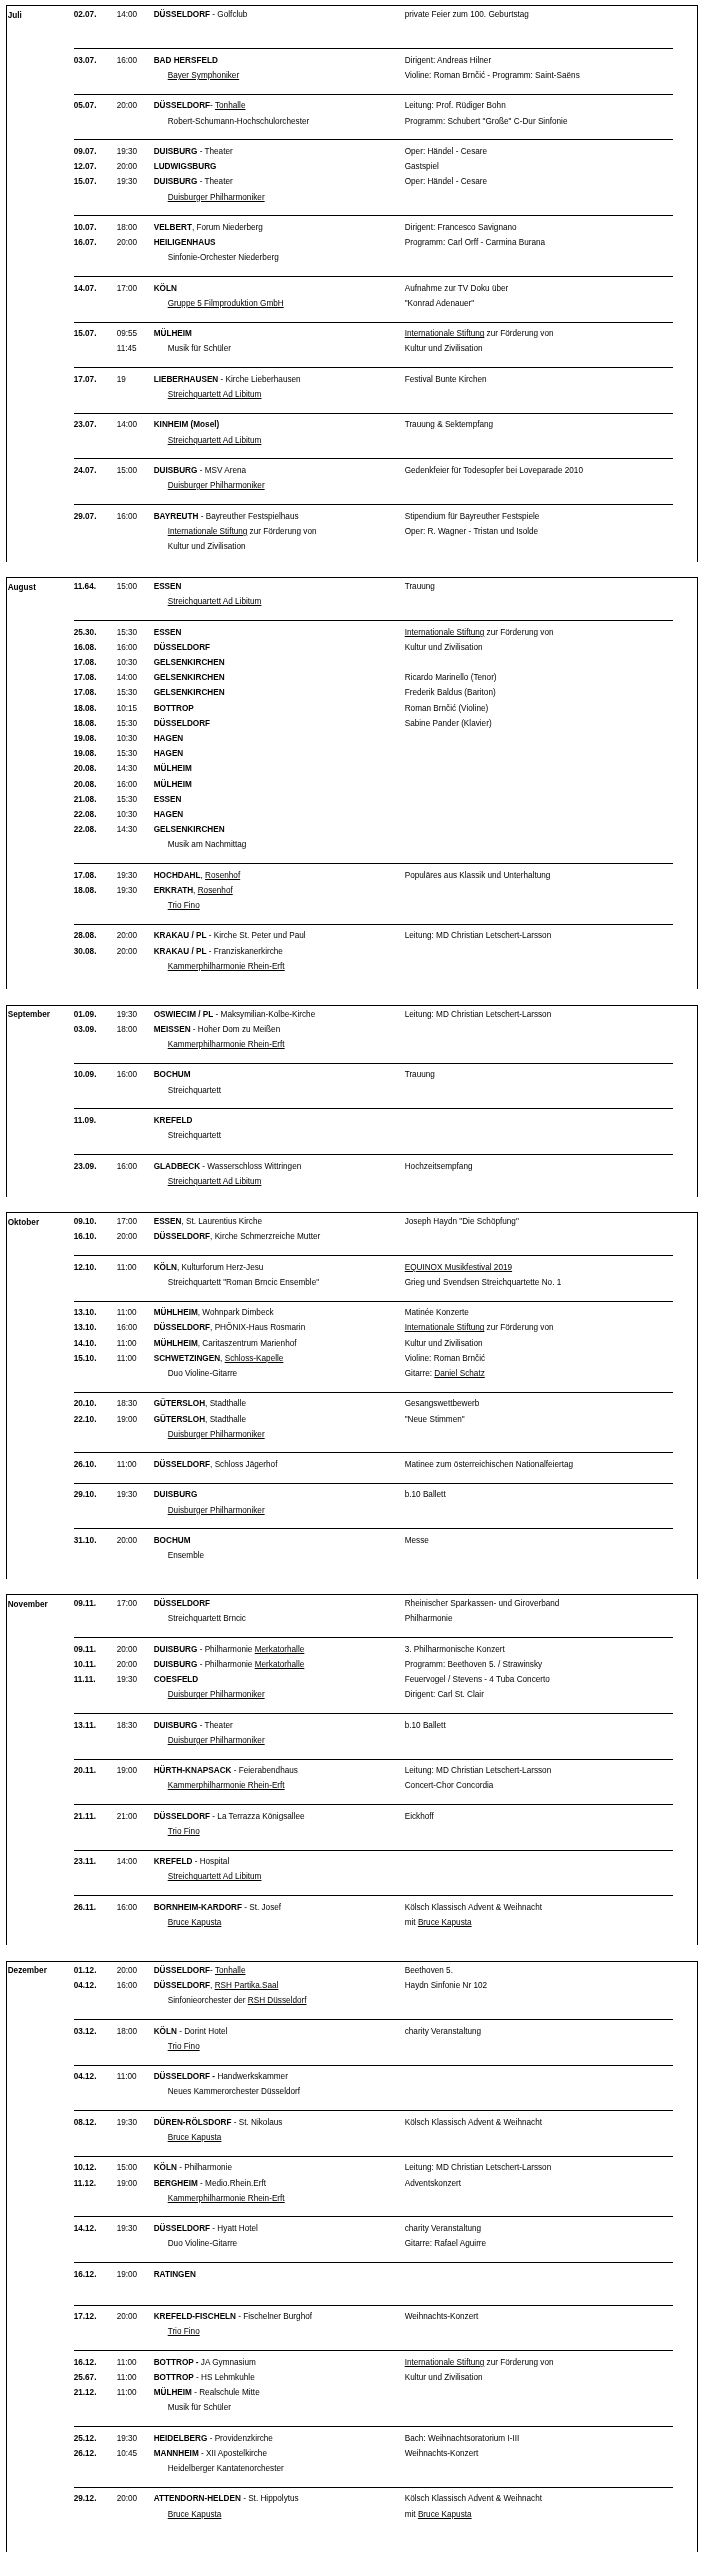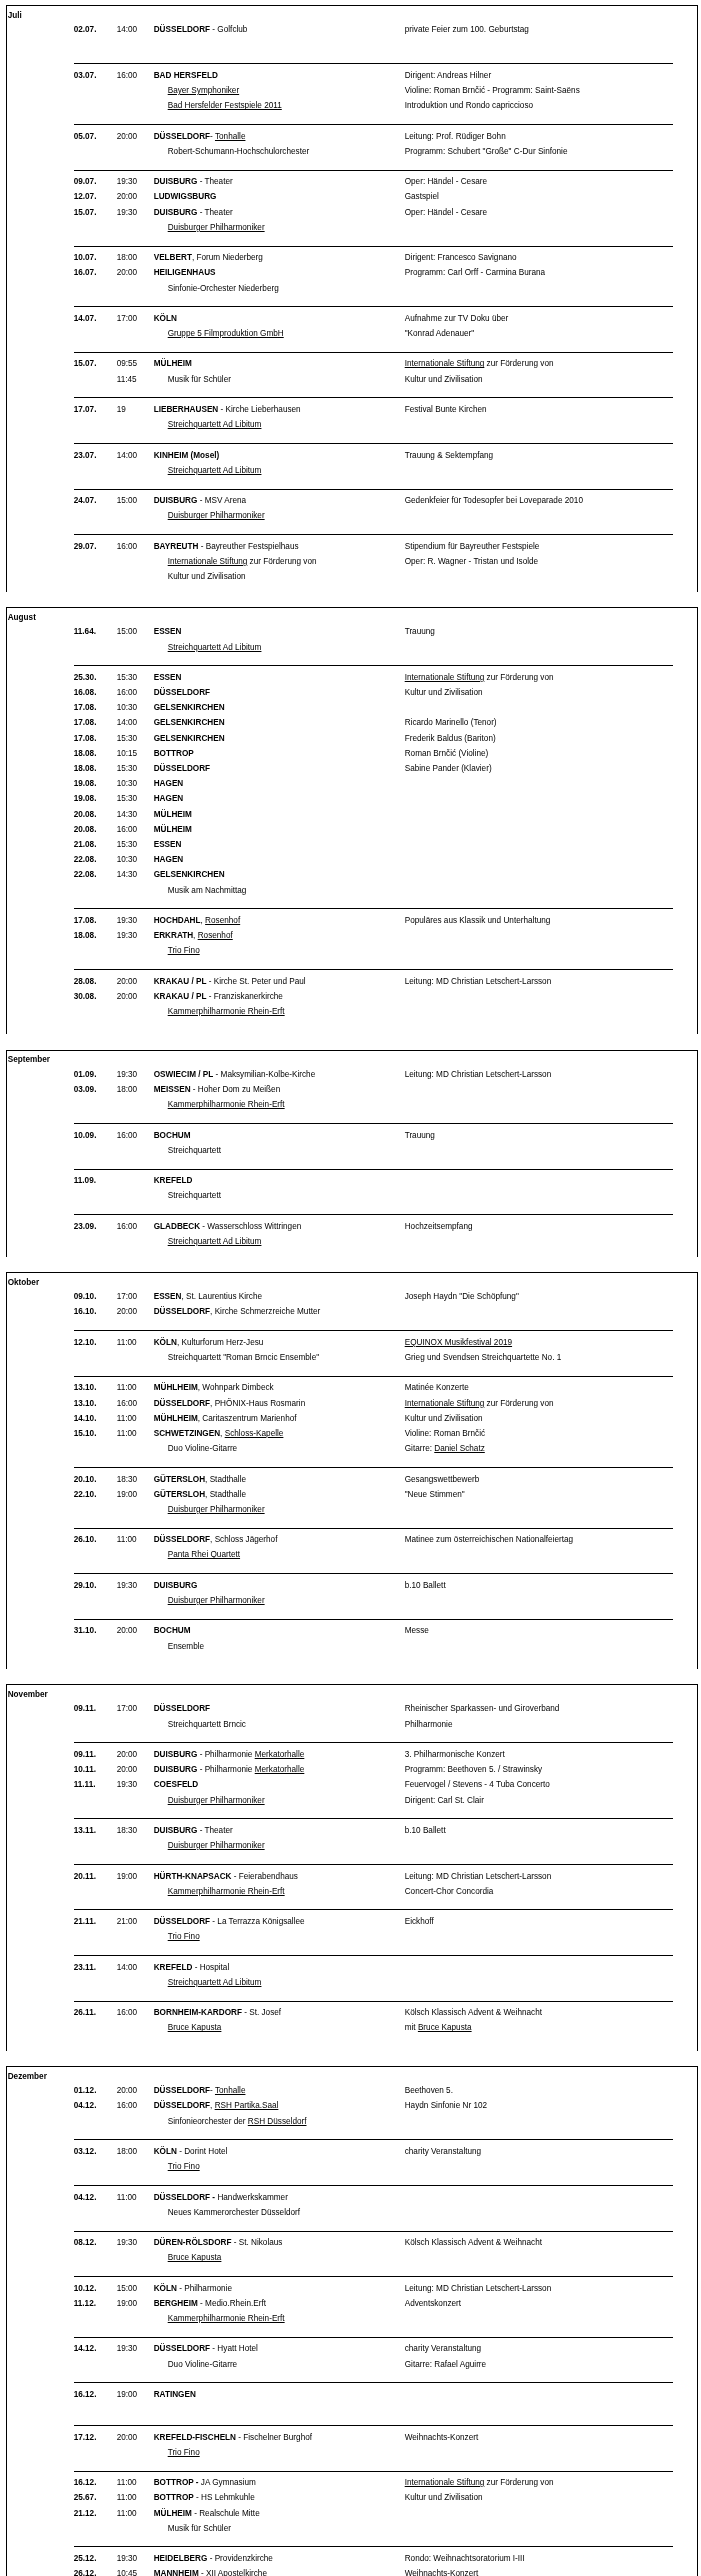--- a/index.html
+++ b/index.html
@@ -1,18 +1,18 @@
 <!DOCTYPE html>
 <html style="font-size:8.2px"><head>
 <meta charset="utf-8">
 <style>
   html, body { margin:0; padding:0; background:#ffffff; }
   body { width:702px; font-family:"Liberation Sans", sans-serif; font-size:8.2px; color:#000; }
   #root { padding-top:5.2px; }
-  .month { position:relative; margin-left:5.7px; width:690px; border-top:0.8px solid #000; border-left:0.8px solid #000; border-right:0.8px solid #000; padding-top:16px; margin-bottom:15.5px; }
+  .month { position:relative; margin-left:5.7px; width:690px; border-top:0.8px solid #000; border-left:0.8px solid #000; border-right:0.8px solid #000; padding-top:1px; margin-bottom:15.5px; }
   .month-label { position:absolute; left:1px; top:1.5px; height:15.2px; line-height:15.2px; font-weight:bold; }
   .block { position:relative; }
   .block.sep::before { content:""; position:absolute; left:67px; width:599px; top:-4.6px; height:0.8px; background:#000; }
   .line { position:relative; height:15.2px; line-height:15.2px; white-space:nowrap; }
   .date { position:absolute; left:67px; font-weight:bold; }
   .time { position:absolute; left:110px; }
   .left { position:absolute; left:147px; }
   .left.indent { left:161px; }
   .right { position:absolute; left:398px; }
   .b { font-weight:bold; }
@@ -39,24 +39,20 @@
         <div class="line" data-interactable="false">
           <span class="date" data-interactable="false">03.07.</span>
           <span class="time" data-interactable="false">16:00</span>
           <span class="left" data-interactable="false"><span class="b " data-interactable="false">BAD HERSFELD</span></span>
           <span class="right" data-interactable="false"><span data-interactable="false">Dirigent: Andreas Hilner</span></span>
         </div>
         <div class="line" data-interactable="false">
           <span class="left indent" data-interactable="false"><span class="u" data-interactable="true">Bayer Symphoniker</span></span>
           <span class="right" data-interactable="false"><span data-interactable="false">Violine: Roman Brnčić - Programm: Saint-Saëns</span></span>
         </div>
-        <div class="line" data-interactable="false">
-          <span class="left indent" data-interactable="false"><span class="u" data-interactable="true">Bad Hersfelder Festspiele 2011</span></span>
-          <span class="right" data-interactable="false"><span data-interactable="false">Introduktion und Rondo capriccioso</span></span>
-        </div>
         <div class="blank" data-interactable="false" style="height: 15.2px;"></div>
       </div>
       <div class="block sep" data-interactable="false">
         <div class="line" data-interactable="false">
           <span class="date" data-interactable="false">05.07.</span>
           <span class="time" data-interactable="false">20:00</span>
           <span class="left" data-interactable="false"><span class="b " data-interactable="false">DÜSSELDORF</span><span data-interactable="false">- </span><span class="u" data-interactable="true">Tonhalle</span></span>
           <span class="right" data-interactable="false"><span data-interactable="false">Leitung: Prof. Rüdiger Bohn</span></span>
         </div>
         <div class="line" data-interactable="false">
@@ -450,23 +446,20 @@
         </div>
         <div class="blank" data-interactable="false" style="height: 15.2px;"></div>
       </div>
       <div class="block sep" data-interactable="false">
         <div class="line" data-interactable="false">
           <span class="date" data-interactable="false">26.10.</span>
           <span class="time" data-interactable="false">11:00</span>
           <span class="left" data-interactable="false"><span class="b " data-interactable="false">DÜSSELDORF</span><span data-interactable="false">, Schloss Jägerhof</span></span>
           <span class="right" data-interactable="false"><span data-interactable="false">Matinee zum österreichischen Nationalfeiertag</span></span>
         </div>
-        <div class="line" data-interactable="false">
-          <span class="left indent" data-interactable="false"><span class="u" data-interactable="true">Panta Rhei Quartett</span></span>
-        </div>
         <div class="blank" data-interactable="false" style="height: 15.2px;"></div>
       </div>
       <div class="block sep" data-interactable="false">
         <div class="line" data-interactable="false">
           <span class="date" data-interactable="false">29.10.</span>
           <span class="time" data-interactable="false">19:30</span>
           <span class="left" data-interactable="false"><span class="b " data-interactable="false">DUISBURG</span></span>
           <span class="right" data-interactable="false"><span data-interactable="false">b.10 Ballett</span></span>
         </div>
         <div class="line" data-interactable="false">
@@ -716,21 +709,21 @@
         <div class="line" data-interactable="false">
           <span class="left indent" data-interactable="false"><span data-interactable="false">Musik für Schüler</span></span>
         </div>
         <div class="blank" data-interactable="false" style="height: 15.2px;"></div>
       </div>
       <div class="block sep" data-interactable="false">
         <div class="line" data-interactable="false">
           <span class="date" data-interactable="false">25.12.</span>
           <span class="time" data-interactable="false">19:30</span>
           <span class="left" data-interactable="false"><span class="b " data-interactable="false">HEIDELBERG</span><span data-interactable="false"> - Providenzkirche</span></span>
-          <span class="right" data-interactable="false"><span data-interactable="false">Rondo: Weihnachtsoratorium I-III</span></span>
+          <span class="right" data-interactable="false"><span data-interactable="false">Bach: Weihnachtsoratorium I-III</span></span>
         </div>
         <div class="line" data-interactable="false">
           <span class="date" data-interactable="false">26.12.</span>
           <span class="time" data-interactable="false">10:45</span>
           <span class="left" data-interactable="false"><span class="b " data-interactable="false">MANNHEIM</span><span data-interactable="false"> - XII Apostelkirche</span></span>
           <span class="right" data-interactable="false"><span data-interactable="false">Weihnachts-Konzert</span></span>
         </div>
         <div class="line" data-interactable="false">
           <span class="left indent" data-interactable="false"><span data-interactable="false">Heidelberger Kantatenorchester</span></span>
         </div>

